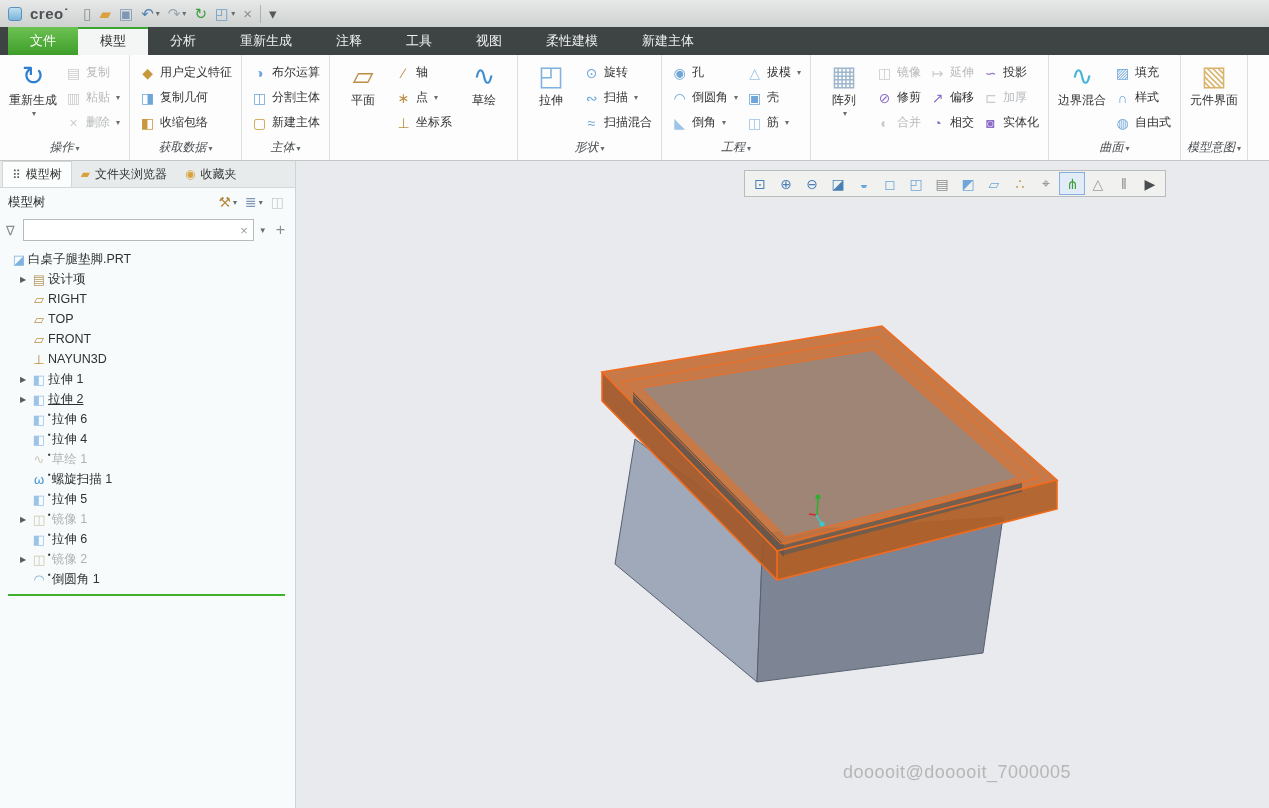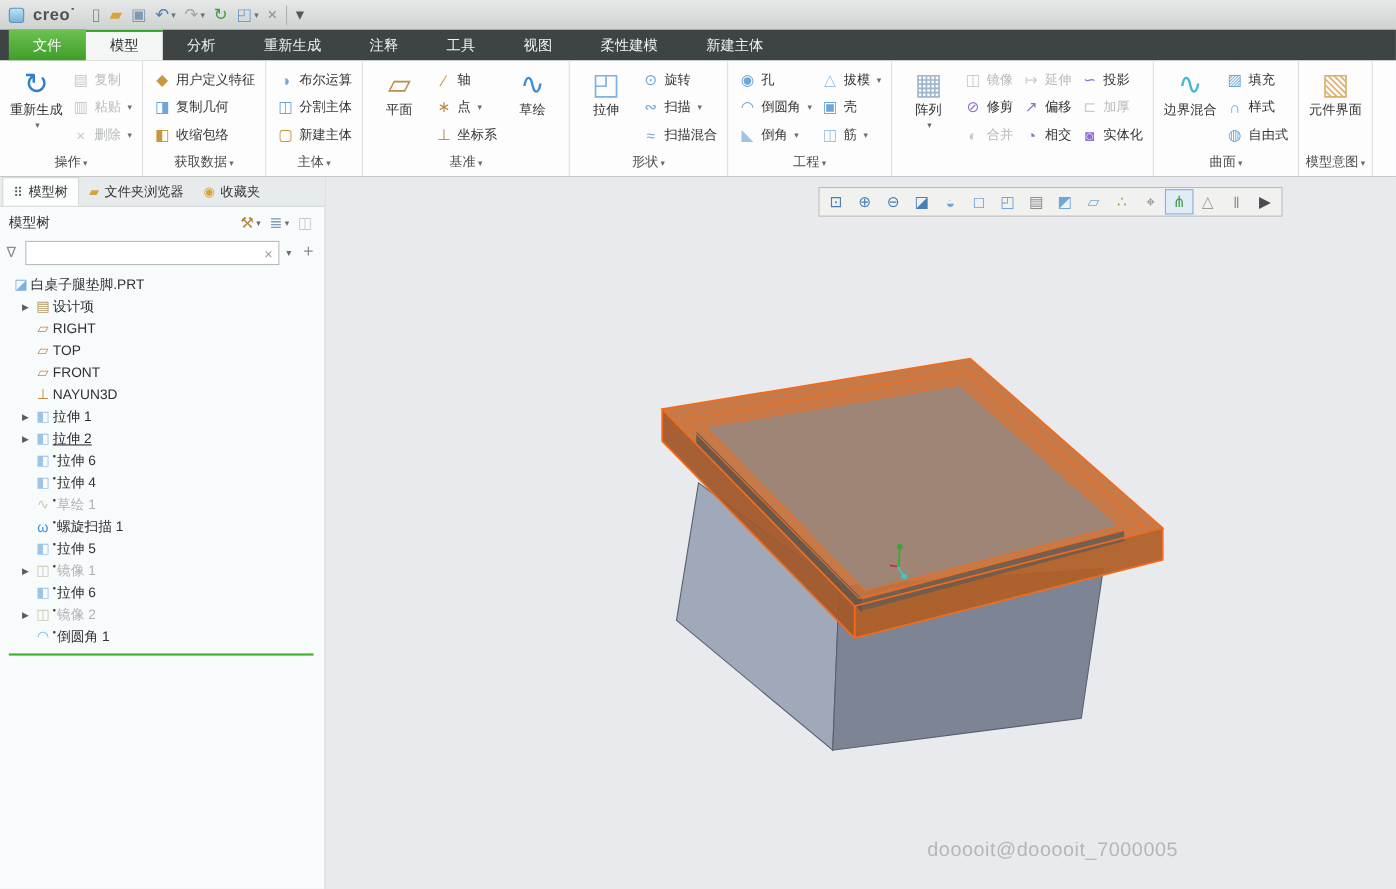--- a/index.html
+++ b/index.html
@@ -32,21 +32,21 @@
     background:#fdfdfe; border-bottom:1px solid #c3c7c7; display:flex; align-items:stretch; }
   .rgroup { display:flex; flex-direction:column; border-right:1px solid #dcdee0; padding:2px 5px 0; }
   .rgc { flex:1; display:flex; align-items:flex-start; }
   .rbig { width:56px; display:flex; flex-direction:column; align-items:center;
     font-size:12px; color:#333; padding-top:3px; cursor:default; text-align:center; }
   .rbig .ric { font-size:27px; line-height:32px; }
   .rcol { display:flex; flex-direction:column; padding-top:3px; }
   .rsmall { display:flex; align-items:center; height:25px; font-size:12px; color:#333;
     padding:0 4px; gap:4px; white-space:nowrap; cursor:default; }
   .rsmall .ric { width:17px; font-size:14px; text-align:center; }
-  .rlabel { text-align:center; font-size:12px; color:#4a4d4f; padding:3px 0 4px; white-space:nowrap; }
+  .rlabel { text-align:center; font-size:12px; color:#4a4d4f; padding:3px 0 4px; white-space:nowrap;font-style:italic; }
   .dd { font-size:8px; color:#6a6d6f; margin-left:2px; }
   .disabled { color:#b7babb !important; }
   .disabled .ric { color:#c9cccd !important; }
 
   
   .lpanel { position:absolute; left:0; top:161px; width:296px; bottom:0;
     background:#f8fbfb; border-right:1px solid #cfd3d3; }
   .ptabs { height:27px; background:#e7ebeb; display:flex; align-items:flex-end;
     border-bottom:1px solid #d3d7d7; padding-left:2px; }
   .ptab { height:26px; display:flex; align-items:center; gap:5px; padding:0 9px;
@@ -230,21 +230,20 @@
           <div class="rsmall">
             <span class="ric" style="color: rgb(189, 143, 69);">⊥</span>
             <span>坐标系</span>
           </div>
         </div>
         <div class="rbig">
           <span class="ric" style="color: rgb(63, 143, 208);">∿</span>
           <span>草绘</span>
         </div>
       </div>
-      <div class="rlabel"><span>基准</span><span class="dd">▾</span></div>
     </div>
     <div class="rgroup">
       <div class="rgc">
         <div class="rbig">
           <span class="ric" style="color: rgb(127, 178, 224);">◰</span>
           <span>拉伸</span>
         </div>
         <div class="rcol">
           <div class="rsmall">
             <span class="ric" style="color: rgb(111, 166, 216);">⊙</span>

